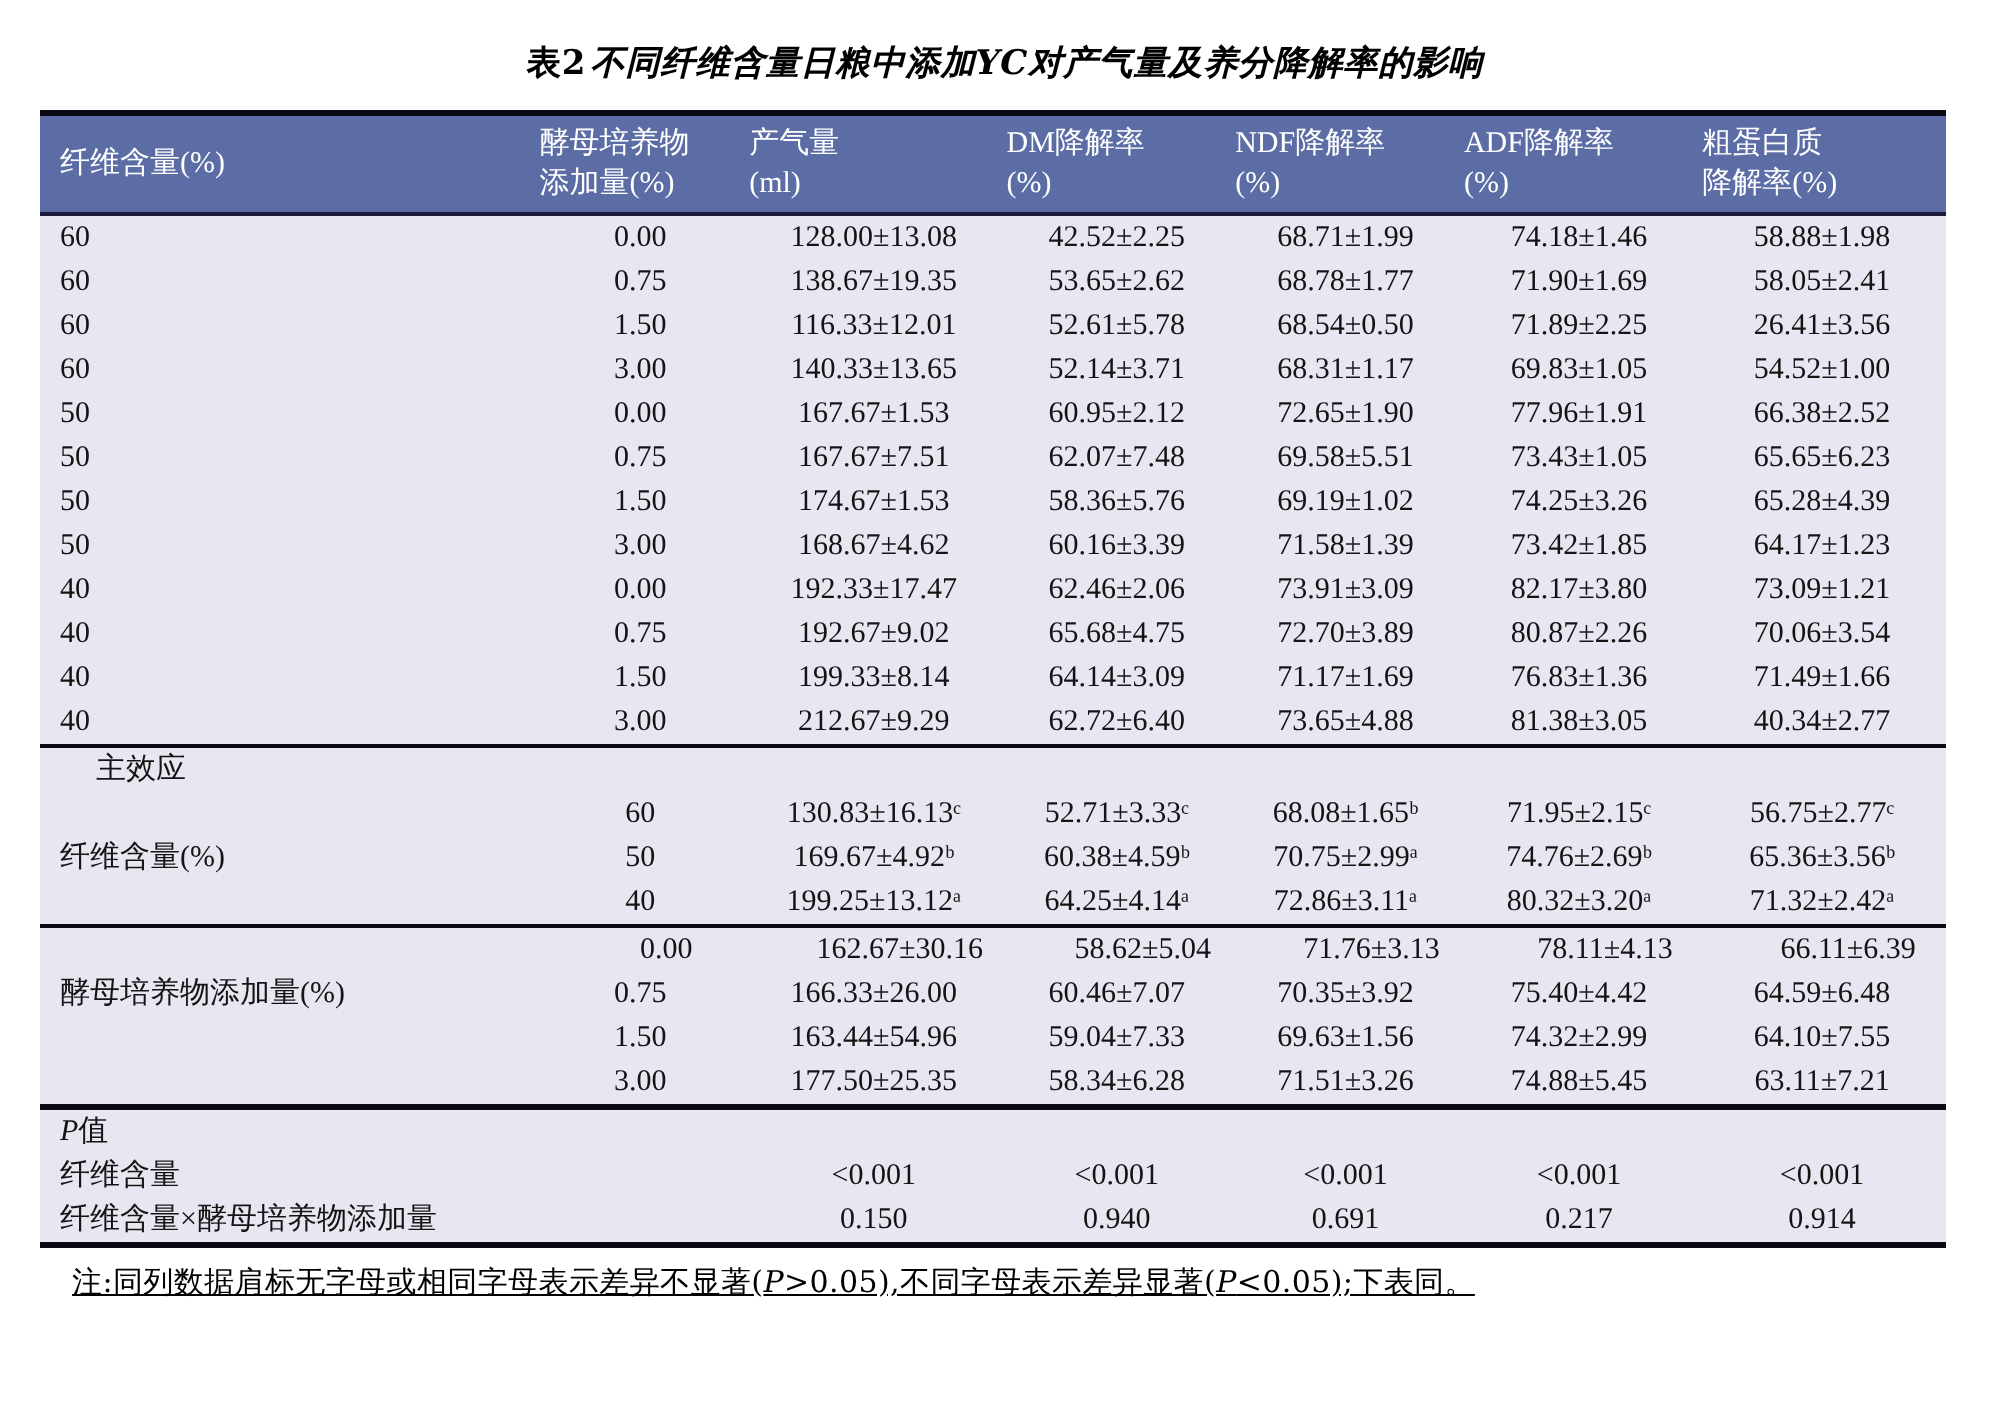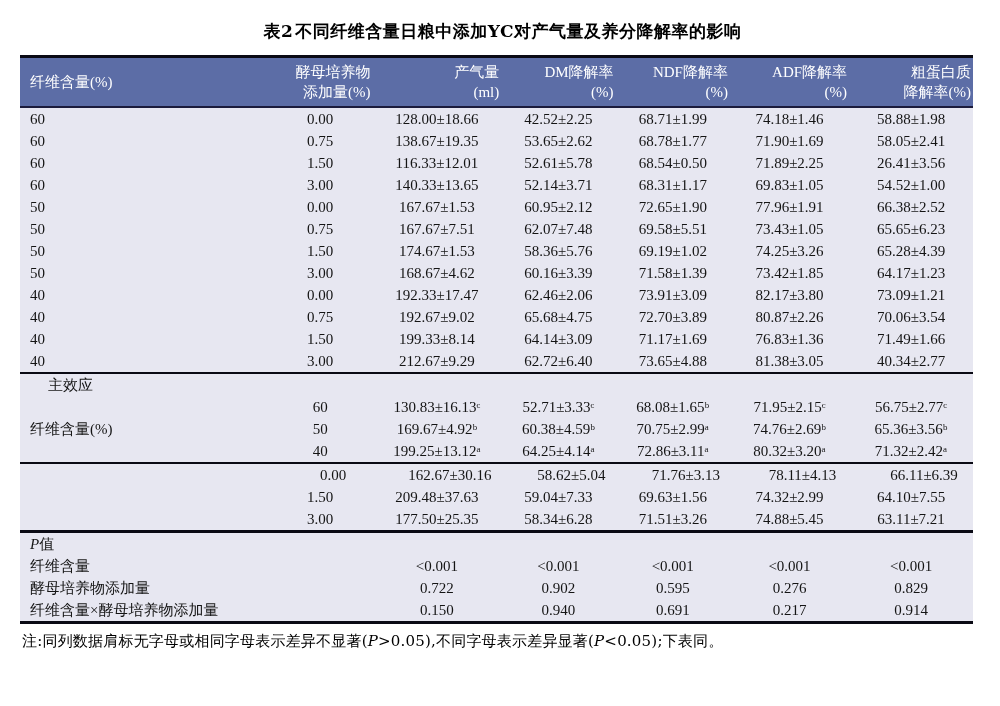--- a/index.html
+++ b/index.html
@@ -15,49 +15,49 @@
   body{
     width:1000px;height:706px;background:#ffffff;overflow:hidden;
     font-family:"DejaVu Serif","Liberation Serif",serif;
     color:var(--text);
   }
   .page{width:1000px;height:706px;padding:14px 15px 0 20px;}
   .title{
     text-align:center;font-size:17px;font-weight:bold;
     letter-spacing:0.5px;margin:6px 0 12px 0;color:#000;
   }
-  .title .gap{margin-left:2px;}
+  .title .gap{margin-left:2px;font-style:italic;}
   table{
     width:953px;border-collapse:collapse;table-layout:fixed;
     background:var(--body-bg);
     border-top:3px solid var(--rule);
     border-bottom:3px solid var(--rule);
     font-size:15px;
     font-family:Liberation Serif, serif;
   }
   col.c1{width:26%;} col.c2{width:11%;} col.c3{width:13.5%;}
   col.c4{width:12%;} col.c5{width:12%;} col.c6{width:12.5%;} col.c7{width:13%;}
   th{
     background:var(--header-bg);color:var(--header-text);
-    font-weight:normal;text-align:right;vertical-align:middle;
+    font-weight:normal;text-align:left;vertical-align:middle;
     padding:4px 2px;line-height:20px;font-size:15px;
     border-bottom:2px solid var(--rule-navy);
   }
   th.left{text-align:left;padding-left:10px;}
   td{
     text-align:center;vertical-align:middle;
     padding:1px 2px;line-height:20px;height:22px;
     white-space:nowrap;
   }
   td.left{text-align:left;padding-left:10px;}
   tbody.rule-top tr:first-child td{border-top:2px solid var(--rule);padding-left:28px;}
   tbody.rule-heavy tr:first-child td{border-top:3px solid var(--rule);}
   i{font-style:italic;}
   .note{
-    margin:8px 0 0 2px;font-size:15px;color:#000;letter-spacing:0.2px;
+    margin:8px 0 0 16px;font-size:15px;color:#000;letter-spacing:0.2px;text-decoration:underline;
   }
 </style>
 </head>
 <body>
 
 <div class="page">
 
   <div class="title">
     <span>表2</span><span class="gap">不同纤维含量日粮中添加YC对产气量及养分降解率的影响</span>
   </div>
@@ -103,21 +103,21 @@
           <div>粗蛋白质</div>
             <div>降解率(%)</div>
         </th>
       </tr>
     </thead>
 
     <tbody id="data-rows">
         <tr>
           <td class="left">60</td>
           <td>0.00</td>
-          <td>128.00±18.66</td>
+          <td>128.00±13.08</td>
           <td>42.52±2.25</td>
           <td>68.71±1.99</td>
           <td>74.18±1.46</td>
           <td>58.88±1.98</td>
         </tr>
         <tr>
           <td class="left">60</td>
           <td>0.75</td>
           <td>138.67±19.35</td>
           <td>53.65±2.62</td>
@@ -257,23 +257,32 @@
         <tr>
           <td class="left"></td>
           <td>0.00</td>
           <td>162.67±30.16</td>
           <td>58.62±5.04</td>
           <td>71.76±3.13</td>
           <td>78.11±4.13</td>
           <td>66.11±6.39</td>
         </tr>
         <tr>
+          <td class="left">酵母培养物添加量(%)</td>
+          <td>0.75</td>
+          <td>166.33±26.00</td>
+          <td>60.46±7.07</td>
+          <td>70.35±3.92</td>
+          <td>75.40±4.42</td>
+          <td>64.59±6.48</td>
+        </tr>
+        <tr>
           <td class="left"></td>
           <td>1.50</td>
-          <td>209.48±37.63</td>
+          <td>163.44±54.96</td>
           <td>59.04±7.33</td>
           <td>69.63±1.56</td>
           <td>74.32±2.99</td>
           <td>64.10±7.55</td>
         </tr>
         <tr>
           <td class="left"></td>
           <td>3.00</td>
           <td>177.50±25.35</td>
           <td>58.34±6.28</td>
@@ -291,29 +300,20 @@
 
     <tbody id="p-rows">
         <tr>
           <td class="left">纤维含量</td>
           <td></td>
           <td>&lt;0.001</td>
           <td>&lt;0.001</td>
           <td>&lt;0.001</td>
           <td>&lt;0.001</td>
           <td>&lt;0.001</td>
-        </tr>
-        <tr>
-          <td class="left">酵母培养物添加量</td>
-          <td></td>
-          <td>0.722</td>
-          <td>0.902</td>
-          <td>0.595</td>
-          <td>0.276</td>
-          <td>0.829</td>
         </tr>
         <tr>
           <td class="left">纤维含量×酵母培养物添加量</td>
           <td></td>
           <td>0.150</td>
           <td>0.940</td>
           <td>0.691</td>
           <td>0.217</td>
           <td>0.914</td>
         </tr>

